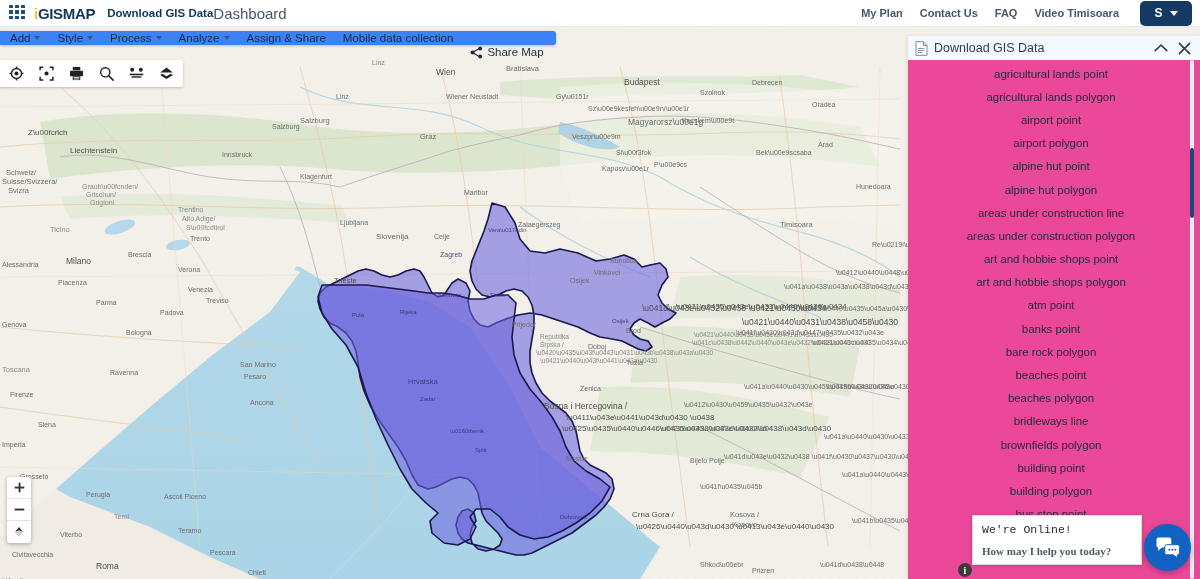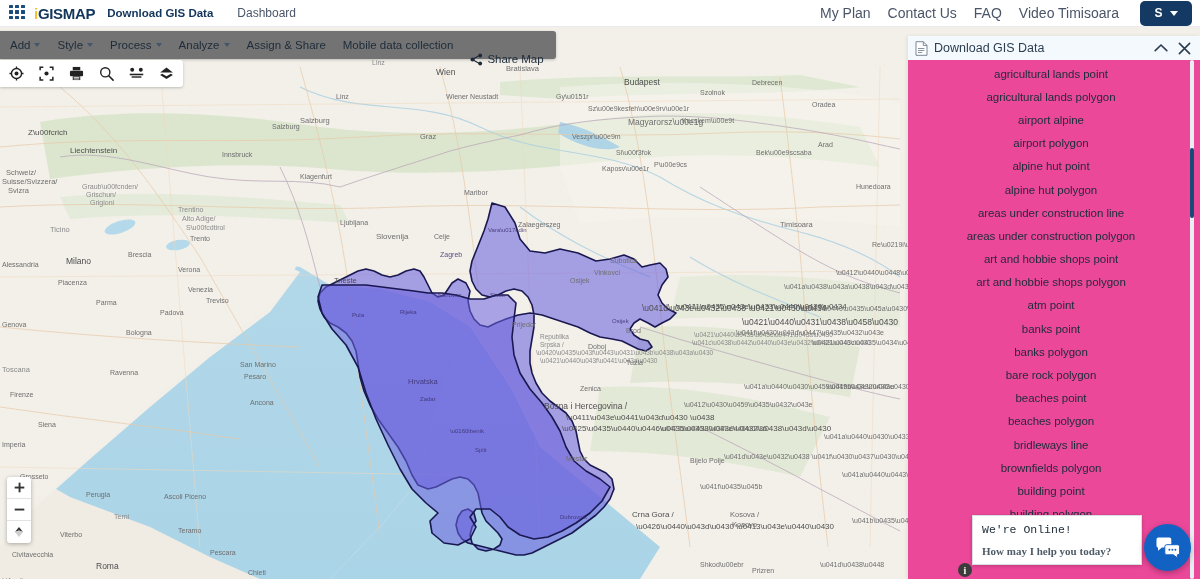--- a/index.html
+++ b/index.html
@@ -19,40 +19,40 @@
     z-index: 60; border-bottom: 1px solid #e8eaed;
   }
   .grid-icon { width: 16px; height: 16px; margin-left: 9px; margin-right: 9px;
     display: grid; grid-template-columns: repeat(3,1fr); grid-template-rows: repeat(3,1fr);
     gap: 2px; cursor: pointer; }
   .grid-icon i { background: #1a4d7c; border-radius: 0.5px; display: block; }
   .brand { font-size: 15px; font-weight: bold; letter-spacing: -0.3px;
     color: #12355b; display: flex; align-items: baseline; cursor: pointer; }
   .brand .i-mark { color: #f2c230; font-weight: bold; margin-right: 0px; }
   .nav-primary { font-size: 11.5px; color: #12355b; margin-left: 12px; font-weight: bold; cursor: pointer;}
-  .nav-dash { font-size: 12px; color: #4a5568; margin-left: 24px; cursor: pointer; }
+  .nav-dash { font-size: 15px; color: #4a5568; cursor: pointer; }
   .topbar-right { margin-left: auto; display: flex; align-items: center; gap: 17px; padding-right: 8px; }
-  .topbar-right a { font-size: 14px; color: #4a5568; text-decoration: none; white-space: nowrap; }
+  .topbar-right a { font-size: 11px; color: #4a5568; text-decoration: none; white-space: nowrap; font-weight: bold; }
   .avatar-btn {
     background: #143a63; color: #fff; border-radius: 5px;
     height: 25px; min-width: 52px; display: flex; align-items: center;
     justify-content: center; gap: 7px; font-size: 12px; font-weight: bold;
     cursor: pointer; padding: 0 8px; margin-left: 4px;
   }
   .caret-down { width: 0; height: 0; border-left: 4px solid transparent;
     border-right: 4px solid transparent; border-top: 5px solid #ffffff; }
 
   
   .map-wrap { position: absolute; left: 0; top: 27px; width: 1200px; height: 552px; overflow: hidden; }
   .map-canvas { position: absolute; inset: 0; background: #b5d8e8; }
 
   
   .menubar {
-    position: absolute; left: 0; top: 31px; height: 28px;
-    background: #737373; display: flex; align-items: center;
+    position: absolute; left: 0; top: 31px; height: 14px;
+    background: #3b82f6; display: flex; align-items: center;
     padding: 0 12px 0 10px; border-radius: 0 3px 3px 0;
     box-shadow: 0 1px 3px rgba(0,0,0,.22); z-index: 40;
   }
   .menu-item { font-size: 11.5px; color: #1d2b3a; display: flex; align-items: center;
     gap: 4px; margin-right: 17px; cursor: pointer; white-space: nowrap; font-weight: 500;}
   .menu-item:last-child { margin-right: 0; margin-top: 28px; }
   .chev { width: 0; height: 0; border-left: 3.5px solid transparent;
     border-right: 3.5px solid transparent; border-top: 4.5px solid #44566c; }
 
   
@@ -523,31 +523,30 @@
       <span class="panel-act">
         <svg width="13" height="13" viewBox="0 0 13 13">
           <path d="M1.4 1.4 L11.6 11.6 M11.6 1.4 L1.4 11.6" stroke="#2b3e50" stroke-width="1.6" stroke-linecap="round"></path>
         </svg>
       </span>
     </div>
     <div class="panel-body">
       <div class="panel-list">
         <div class="layer-item">agricultural lands point</div>
         <div class="layer-item">agricultural lands polygon</div>
-        <div class="layer-item">airport alpine</div>
+        <div class="layer-item">airport point</div>
         <div class="layer-item">airport polygon</div>
         <div class="layer-item">alpine hut point</div>
         <div class="layer-item">alpine hut polygon</div>
         <div class="layer-item">areas under construction line</div>
         <div class="layer-item">areas under construction polygon</div>
         <div class="layer-item">art and hobbie shops point</div>
         <div class="layer-item">art and hobbie shops polygon</div>
         <div class="layer-item">atm point</div>
         <div class="layer-item">banks point</div>
-        <div class="layer-item">banks polygon</div>
         <div class="layer-item">bare rock polygon</div>
         <div class="layer-item">beaches point</div>
         <div class="layer-item">beaches polygon</div>
         <div class="layer-item">bridleways line</div>
         <div class="layer-item">brownfields polygon</div>
         <div class="layer-item">building point</div>
         <div class="layer-item">building polygon</div>
         <div class="layer-item">bus stop point</div>
       </div>
       <div class="panel-scrollbar">

